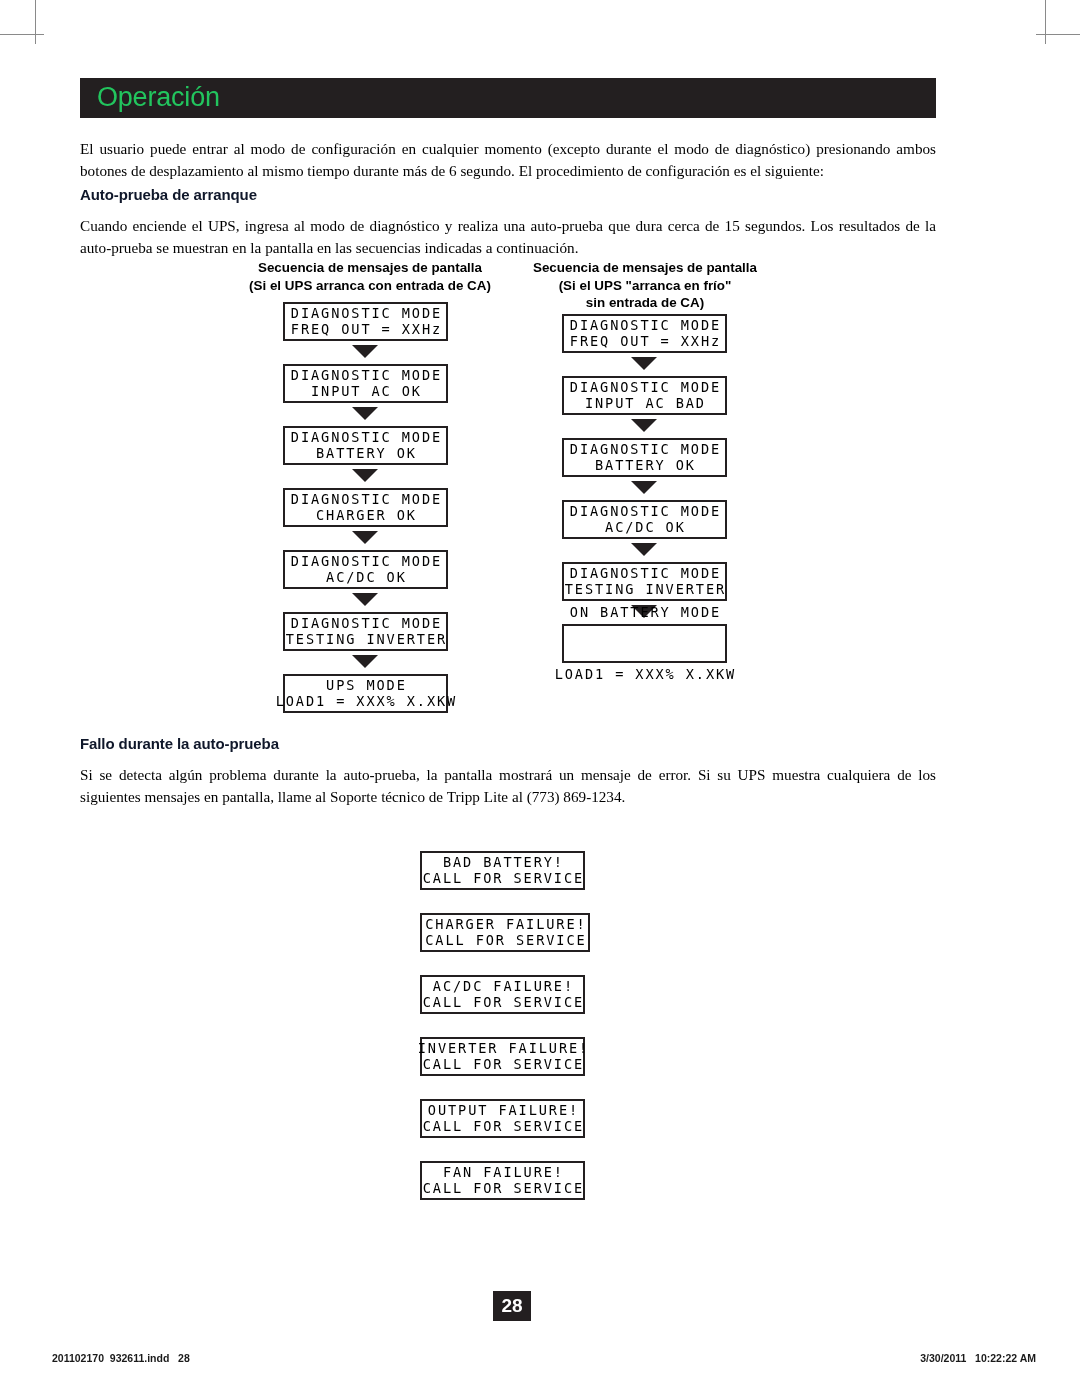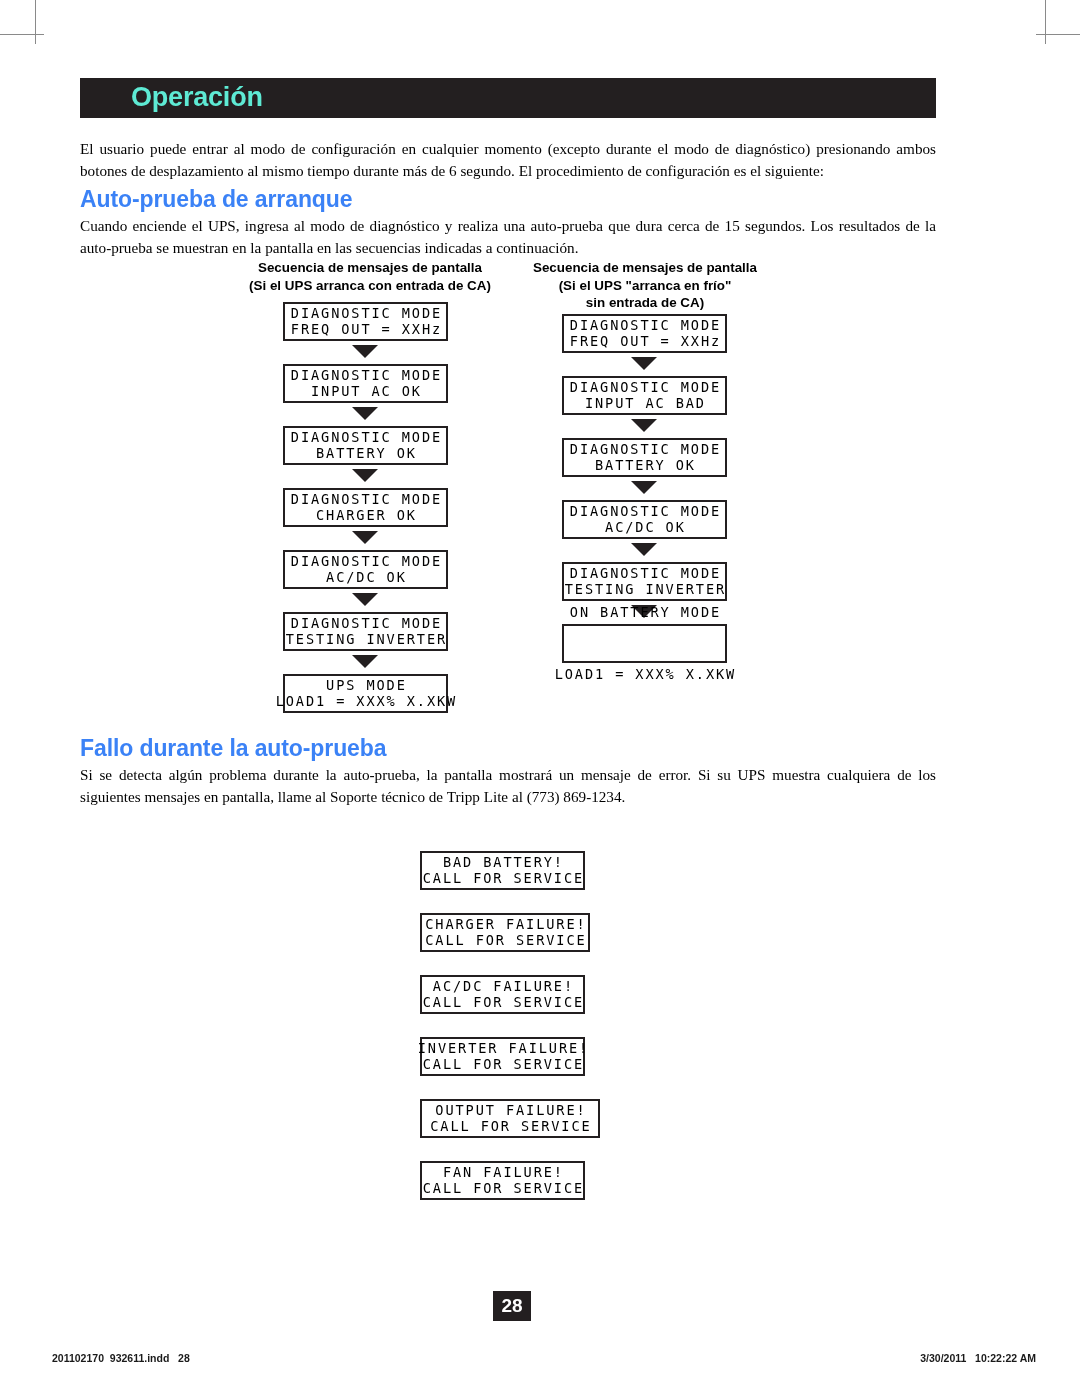--- a/index.html
+++ b/index.html
@@ -36,43 +36,42 @@
     top: 78px;
     width: 856px;
     height: 40px;
     background: #231f20;
   }
   .title-bar .title-text {
     position: absolute;
     left: 17px;
     top: 50%;
     transform: translateY(-52%);
-    color: #5eead4;
-    font-family: "Liberation Sans", sans-serif;
-    font-weight: bold;
+    color: #22c55e;
+    font-family: "Liberation Sans", sans-serif;
+    font-weight: normal;
     font-size: 27px;
     letter-spacing: -0.2px;
-    margin-left: 34px;
   }
 
   
   .para {
     position: absolute;
     font-family: "Liberation Serif", serif;
     font-size: 15.2px;
     line-height: 22px;
     text-align: justify;
     color: #000;
   }
   .sec-head {
     position: absolute;
     font-family: "Liberation Sans", sans-serif;
     font-weight: bold;
-    font-size: 23px;
-    color: #3b82f6;
+    font-size: 15px;
+    color: #0f172a;
     letter-spacing: -0.1px;
   }
 
   
   .col-head {
     position: absolute;
     font-family: "Liberation Sans", sans-serif;
     font-weight: bold;
     font-size: 13.4px;
     line-height: 17.5px;
@@ -260,21 +259,21 @@
     <div class="ln">CALL FOR SERVICE</div>
   </div>
   <div class="lcd" style="left:420px; top:975px; width:165px; height:39px;">
     <div class="ln">AC/DC FAILURE!</div>
     <div class="ln">CALL FOR SERVICE</div>
   </div>
   <div class="lcd" style="left:420px; top:1037px; width:165px; height:39px;">
     <div class="ln">INVERTER FAILURE!</div>
     <div class="ln">CALL FOR SERVICE</div>
   </div>
-  <div class="lcd" style="left:420px; top:1099px; width:180px; height:39px;">
+  <div class="lcd" style="left:420px; top:1099px; width:165px; height:39px;">
     <div class="ln">OUTPUT FAILURE!</div>
     <div class="ln">CALL FOR SERVICE</div>
   </div>
   <div class="lcd" style="left:420px; top:1161px; width:165px; height:39px;">
     <div class="ln">FAN FAILURE!</div>
     <div class="ln">CALL FOR SERVICE</div>
   </div>
 
   <div class="pagenum">28</div>
 

